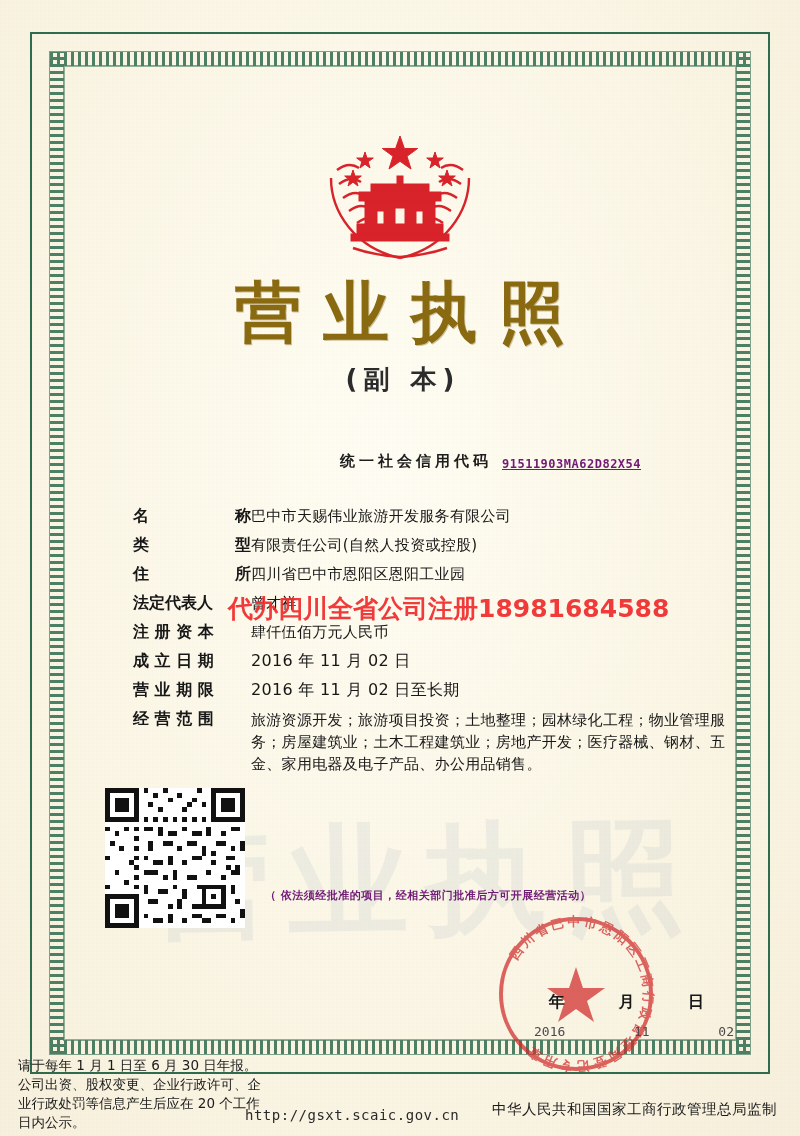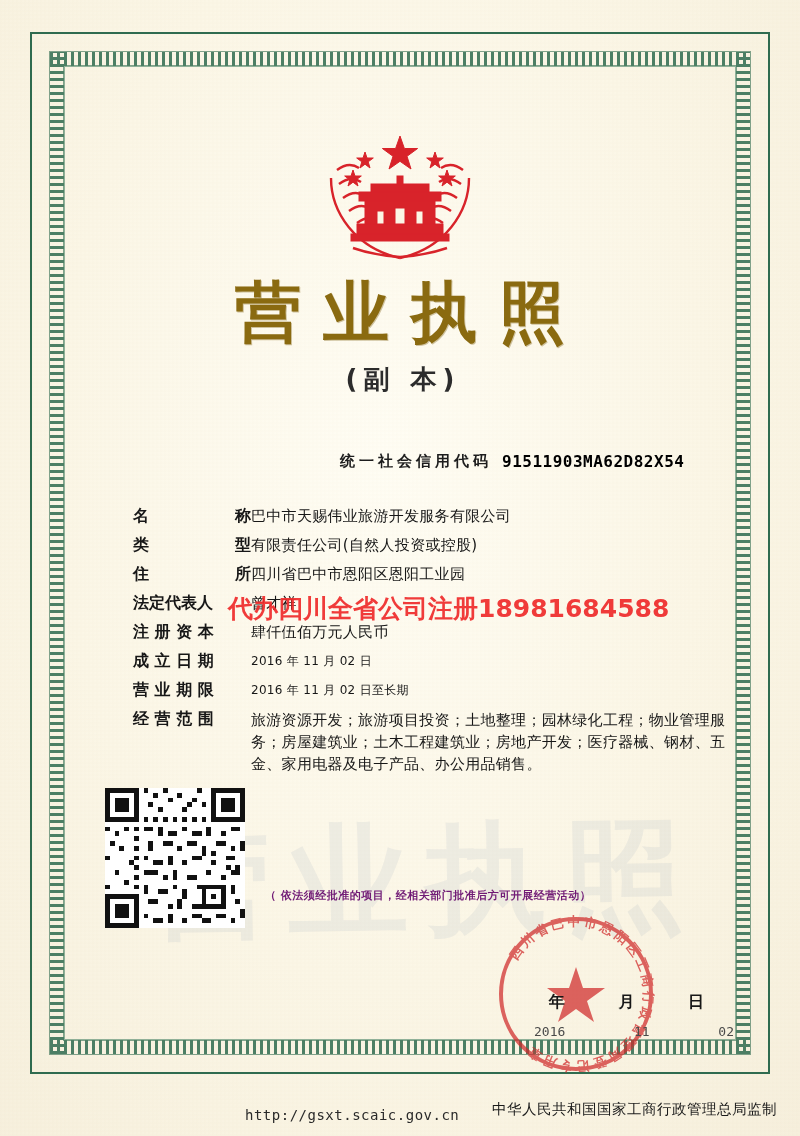--- a/index.html
+++ b/index.html
@@ -118,24 +118,25 @@
   }
   .credit-label {
     font-family: "DejaVu Sans", "Liberation Sans", sans-serif;
     font-size: 15px;
     font-weight: bold;
     letter-spacing: 4px;
     color: #1d1d1d;
   }
   .credit-value {
     font-family: "DejaVu Sans Mono", "Liberation Mono", monospace;
-    font-size: 16px;
+    font-size: 12px;
     font-weight: bold;
     letter-spacing: .5px;
-    color: #000000;
+    color: #701a75;
+    text-decoration: underline;
   }
 
   
   .fields {
     position: absolute;
     left: 133px;
     top: 506px;
     width: 610px;
   }
   .field {
@@ -154,21 +155,21 @@
     display: flex;
     justify-content: space-between;
   }
   .f-label span { display: inline-block; }
   .f-value {
     font-family: "DejaVu Sans", "Liberation Sans", sans-serif;
     font-size: 15px;
     color: #171717;
     letter-spacing: .3px;
   }
-  .f-value.mono-mix { font-size: 12px; }
+  .f-value.mono-mix { font-size: 16px; }
   .field.scope .f-value {
     line-height: 22px;
     width: 480px;
   }
 
   
   .qr {
     position: absolute;
     left: 105px;
     top: 788px;
@@ -567,17 +568,18 @@
     </svg>
   </div>
 
   <div class="date-label">年  月  日</div>
   <div class="date-values">
     <span>2016</span>
     <span>11</span>
     <span>02</span>
   </div>
 
+  <div class="reminder">请于每年 1 月 1 日至 6 月 30 日年报。公司出资、股权变更、企业行政许可、企业行政处罚等信息产生后应在 20 个工作日内公示。</div>
 
   <div class="url">http://gsxt.scaic.gov.cn</div>
   <div class="issuer">中华人民共和国国家工商行政管理总局监制</div>
 
 </div>
 
 </body></html>

